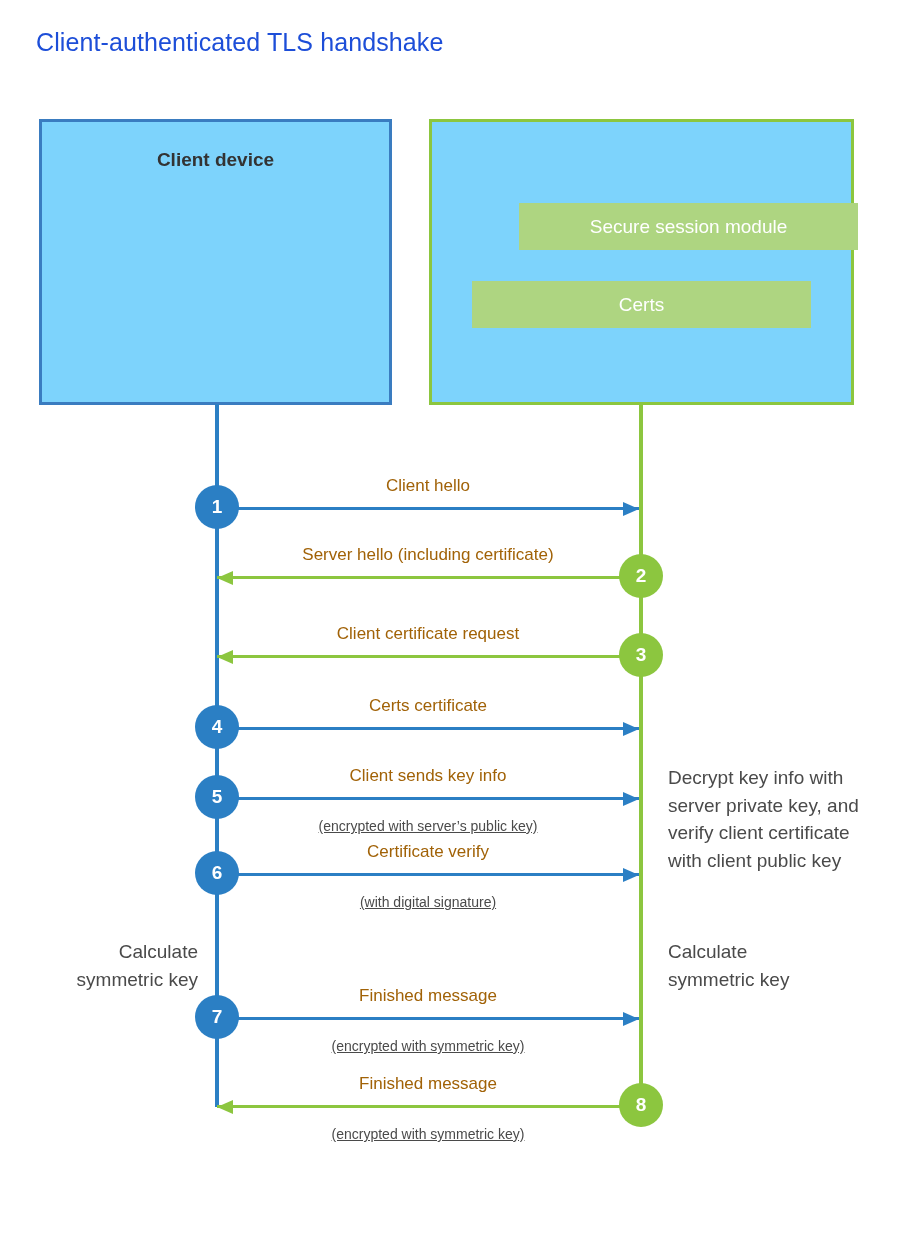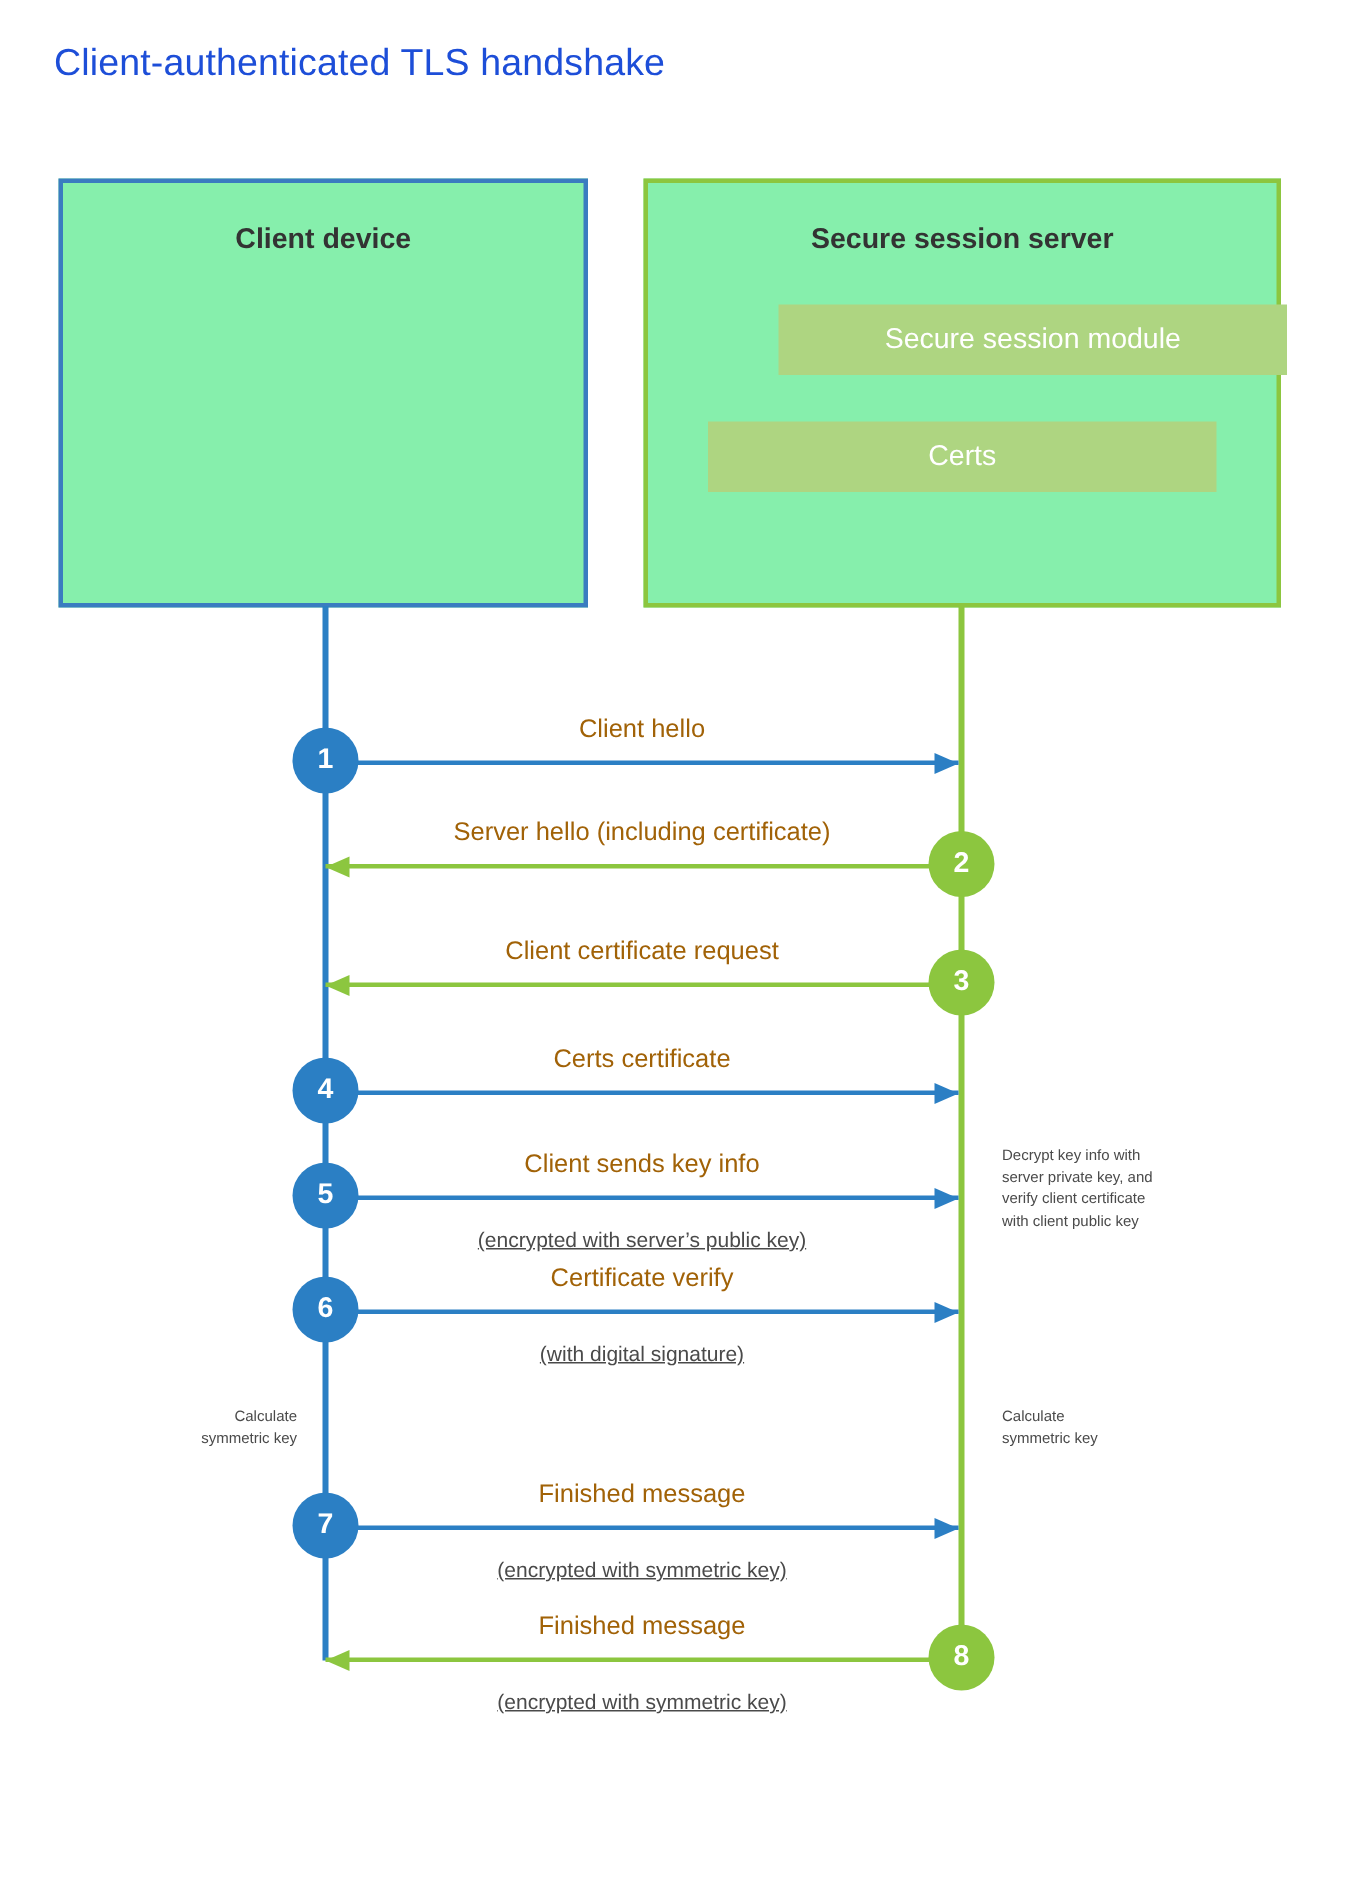--- a/index.html
+++ b/index.html
@@ -27,21 +27,21 @@
     font-size: 25px;
     font-weight: 400;
     color: #1d4ed8;
     letter-spacing: 0.1px;
     white-space: nowrap;
   }
 
   
   .actor-box {
     position: absolute;
-    background: #86efac;
+    background: #7dd3fc;
     box-sizing: border-box;
   }
   .actor-box.client {
     left: 39px;
     top: 119px;
     width: 353px;
     height: 286px;
     border: 3px solid #3a7cc0;
   }
   .actor-box.server {
@@ -181,41 +181,40 @@
     color: #ffffff;
     font-size: 19px;
     font-weight: bold;
   }
   .step-circle.blue { background: #2b7fc4; left: 195px; }
   .step-circle.green { background: #8cc63f; left: 619px; }
 
   
   .side-note {
     position: absolute;
-    font-size: 10px;
+    font-size: 19px;
     color: #4a4a4a;
     line-height: 1.45;
     white-space: pre-line;
   }
   .side-note.right { left: 668px; width: 200px; text-align: left; }
   .side-note.left  { left: 60px;  width: 138px; text-align: right; }
 </style>
 </head>
 <body>
 
 <div id="canvas">
 
   <div class="page-title">Client-authenticated TLS handshake</div>
 
   <div class="actor-box client">
     <div class="actor-title">Client device</div>
   </div>
 
   <div class="actor-box server">
-    <div class="actor-title">Secure session server</div>
     <div class="server-item i0">Secure session module</div>
     <div class="server-item i1">Certs</div>
   </div>
 
   <div class="lifeline client"></div>
   <div class="lifeline server"></div>
 
   <div class="msg to-server" style="top:507px">
     <div class="msg-label">Client hello</div>
     <div class="msg-line"></div>

